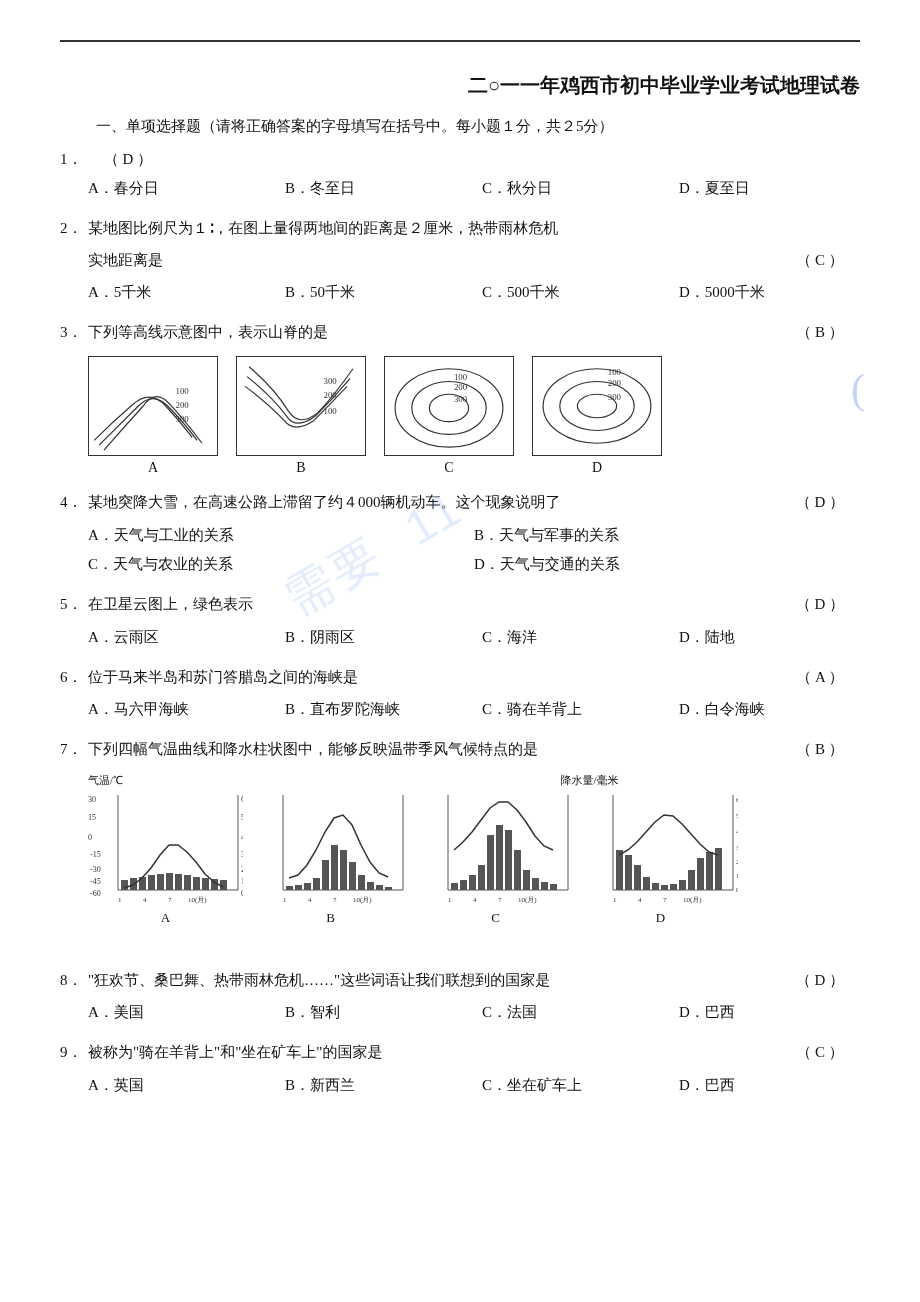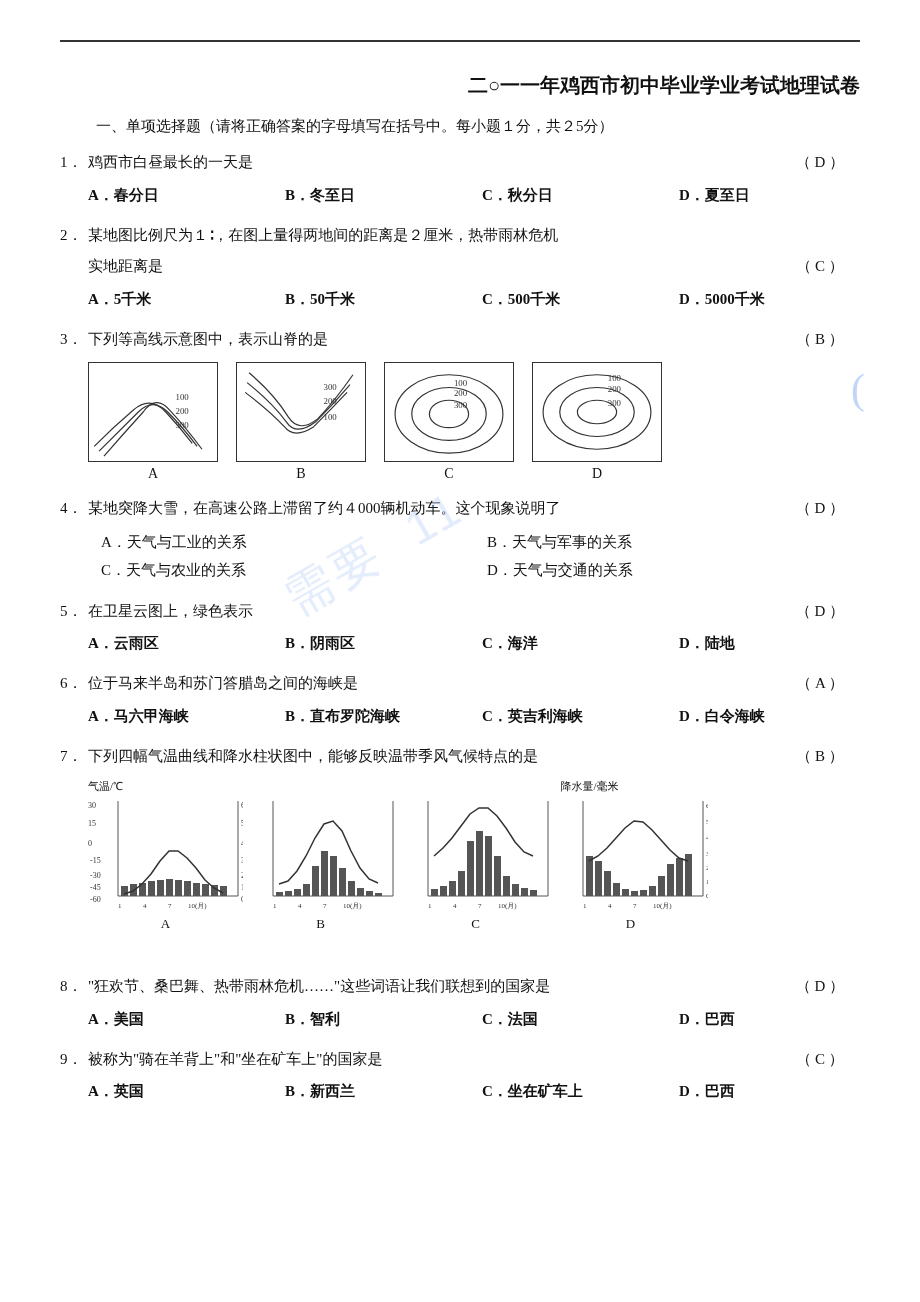--- a/index.html
+++ b/index.html
@@ -51,38 +51,36 @@
       text-align: center;
       font-size: 15px;
       white-space: nowrap;
     }
     .options-row {
       display: flex;
       margin-left: 28px;
       margin-top: 4px;
       margin-bottom: 4px;
       gap: 16px;
-      font-weight: bold;
     }
     .option {
       flex: 1;
       font-size: 15px;
       line-height: 1.8;
     }
     .options-2col {
       display: grid;
       grid-template-columns: 1fr 1fr;
       margin-left: 28px;
       margin-top: 4px;
       margin-bottom: 4px;
     }
     .options-2col .option {
       font-size: 15px;
       line-height: 1.9;
-      margin-left: 13px;
     }
     
     .contour-area {
       display: flex;
       margin-left: 28px;
       margin-top: 10px;
       margin-bottom: 10px;
       gap: 18px;
       align-items: flex-end;
     }
@@ -136,21 +134,20 @@
 
 <div class="top-line"></div>
 
 <div class="title">二○一一年鸡西市初中毕业学业考试地理试卷</div>
 
 <div class="section-header">一、单项选择题（请将正确答案的字母填写在括号中。每小题１分，共２5分）</div>
 
 <div class="question-block">
   <div class="question-row">
     <span class="question-num">1．</span>
-    <span class="question-text">鸡西市白昼最长的一天是</span>
     <span class="answer-box">（ D ）</span>
   </div>
   <div class="options-row">
     <span class="option">A．春分日</span>
     <span class="option">B．冬至日</span>
     <span class="option">C．秋分日</span>
     <span class="option">D．夏至日</span>
   </div>
 </div>
 
@@ -271,35 +268,35 @@
 
 <div class="question-block">
   <div class="question-row">
     <span class="question-num">6．</span>
     <span class="question-text">位于马来半岛和苏门答腊岛之间的海峡是</span>
     <span class="answer-box">（ A ）</span>
   </div>
   <div class="options-row">
     <span class="option">A．马六甲海峡</span>
     <span class="option">B．直布罗陀海峡</span>
-    <span class="option">C．英吉利海峡</span>
+    <span class="option">C．骑在羊背上</span>
     <span class="option">D．白令海峡</span>
   </div>
 </div>
 
 <div class="question-block">
   <div class="question-row">
     <span class="question-num">7．</span>
     <span class="question-text">下列四幅气温曲线和降水柱状图中，能够反映温带季风气候特点的是</span>
     <span class="answer-box">（ B ）</span>
   </div>
 
   <div style="margin-left:28px; margin-top:10px; margin-bottom:10px;">
     <div style="font-size:11px; margin-bottom:2px;">气温/℃ &nbsp;&nbsp;&nbsp;&nbsp;&nbsp;&nbsp;&nbsp;&nbsp;&nbsp;&nbsp;&nbsp;&nbsp;&nbsp;&nbsp;&nbsp;&nbsp;&nbsp;&nbsp;&nbsp;&nbsp;&nbsp;&nbsp;&nbsp;&nbsp;&nbsp;&nbsp;&nbsp;&nbsp;&nbsp;&nbsp;&nbsp;&nbsp;&nbsp;&nbsp;&nbsp;&nbsp;&nbsp;&nbsp;&nbsp;&nbsp;&nbsp;&nbsp;&nbsp;&nbsp;&nbsp;&nbsp;&nbsp;&nbsp;&nbsp;&nbsp;&nbsp;&nbsp;&nbsp;&nbsp;&nbsp;&nbsp;&nbsp;&nbsp;&nbsp;&nbsp;&nbsp;&nbsp;&nbsp;&nbsp;&nbsp;&nbsp;&nbsp;&nbsp;&nbsp;&nbsp;&nbsp;&nbsp;&nbsp;&nbsp;&nbsp;&nbsp;&nbsp;&nbsp;&nbsp;&nbsp;&nbsp;&nbsp;&nbsp;&nbsp;&nbsp;&nbsp;&nbsp;&nbsp;&nbsp;&nbsp;&nbsp;&nbsp;&nbsp;&nbsp;&nbsp;&nbsp;&nbsp;&nbsp;&nbsp;&nbsp;&nbsp;&nbsp;&nbsp;&nbsp;&nbsp;&nbsp;&nbsp;&nbsp;&nbsp;&nbsp;&nbsp;&nbsp;&nbsp;&nbsp;&nbsp;&nbsp;&nbsp;&nbsp;&nbsp;&nbsp;&nbsp;&nbsp;&nbsp;&nbsp;&nbsp;&nbsp;&nbsp;&nbsp;&nbsp;&nbsp;&nbsp;&nbsp;&nbsp;&nbsp;&nbsp;&nbsp;&nbsp;&nbsp;&nbsp;&nbsp;&nbsp;&nbsp;&nbsp;&nbsp;&nbsp;&nbsp;&nbsp;&nbsp;&nbsp;&nbsp;&nbsp;&nbsp;&nbsp;&nbsp;&nbsp;&nbsp;&nbsp; 降水量/毫米</div>
-    <div style="display:flex; align-items:flex-end;">
+    <div style="display:flex; gap:10px; align-items:flex-end;">
 
       <div style="display:flex; flex-direction:column; align-items:center;">
         <div style="position:relative; width:155px; height:120px;">
           <svg width="155" height="120" viewBox="0 0 155 120" xmlns="http://www.w3.org/2000/svg">
 
             <line x1="30" y1="5" x2="30" y2="100" stroke="#555" stroke-width="1"></line>
             <line x1="30" y1="100" x2="150" y2="100" stroke="#555" stroke-width="1"></line>
             <line x1="150" y1="5" x2="150" y2="100" stroke="#555" stroke-width="1"></line>
 
             <text x="0" y="12" font-size="8" fill="#333">30</text>

